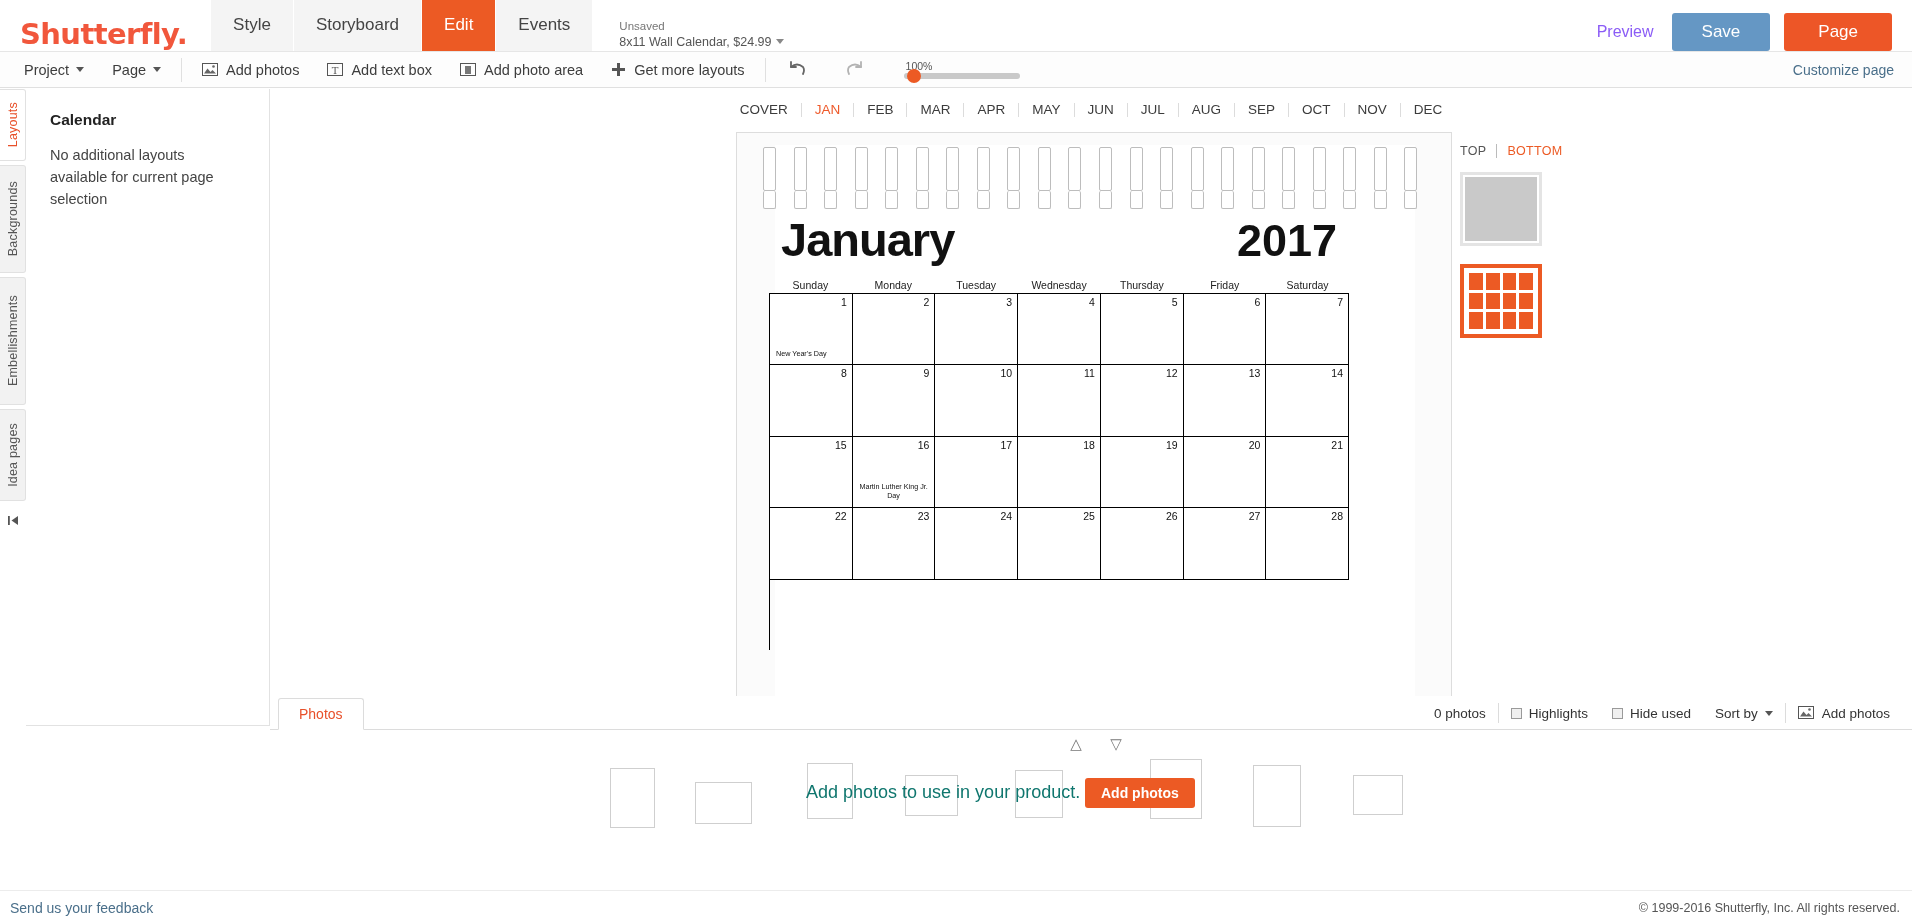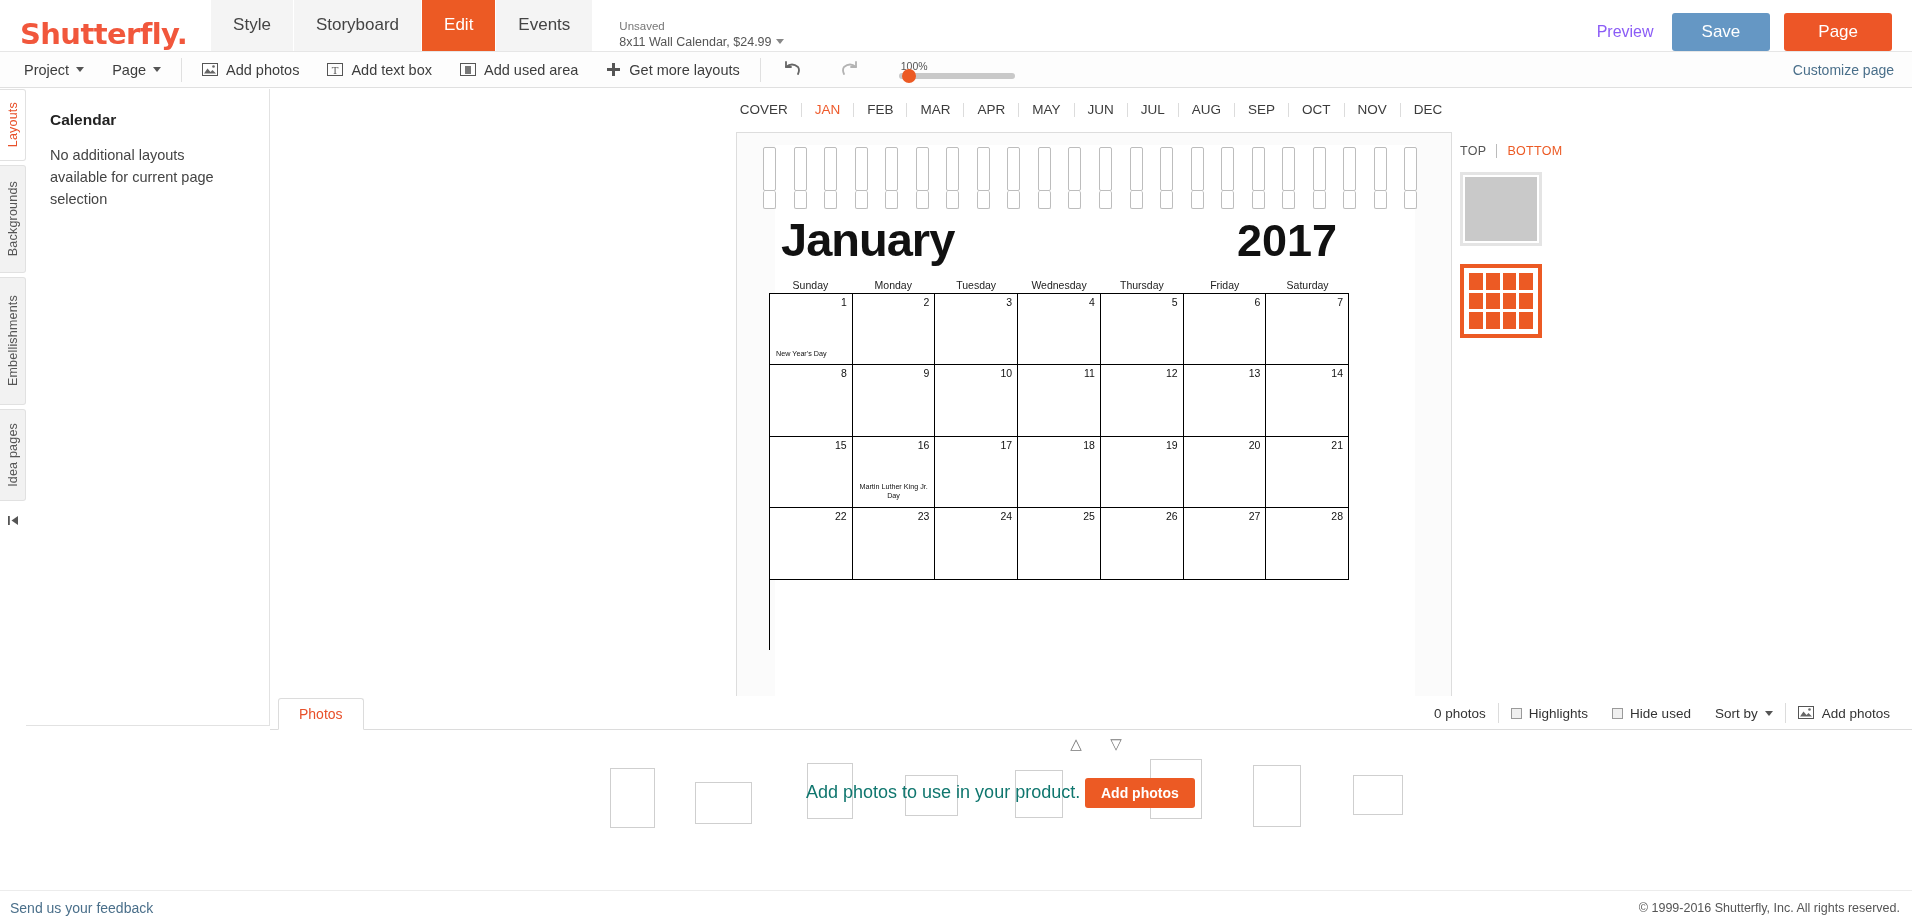--- a/index.html
+++ b/index.html
@@ -239,21 +239,21 @@
       </span>
       <span>Add text box</span>
     </div>
     <div class="tb-item">
       <span class="ic">
         <svg width="16" height="16" viewBox="0 0 16 16">
             <rect x="0.5" y="1.5" width="15" height="12" fill="none" stroke="#555"></rect>
             <rect x="5" y="4" width="6" height="8" fill="#777"></rect>
           </svg>
       </span>
-      <span>Add used area</span>
+      <span>Add photo area</span>
     </div>
     <div class="tb-item">
       <span class="ic">
         <svg width="15" height="15" viewBox="0 0 15 15">
             <rect x="6" y="1" width="3" height="13" fill="#555"></rect>
             <rect x="1" y="6" width="13" height="3" fill="#555"></rect>
           </svg>
       </span>
       <span>Get more layouts</span>
     </div>

